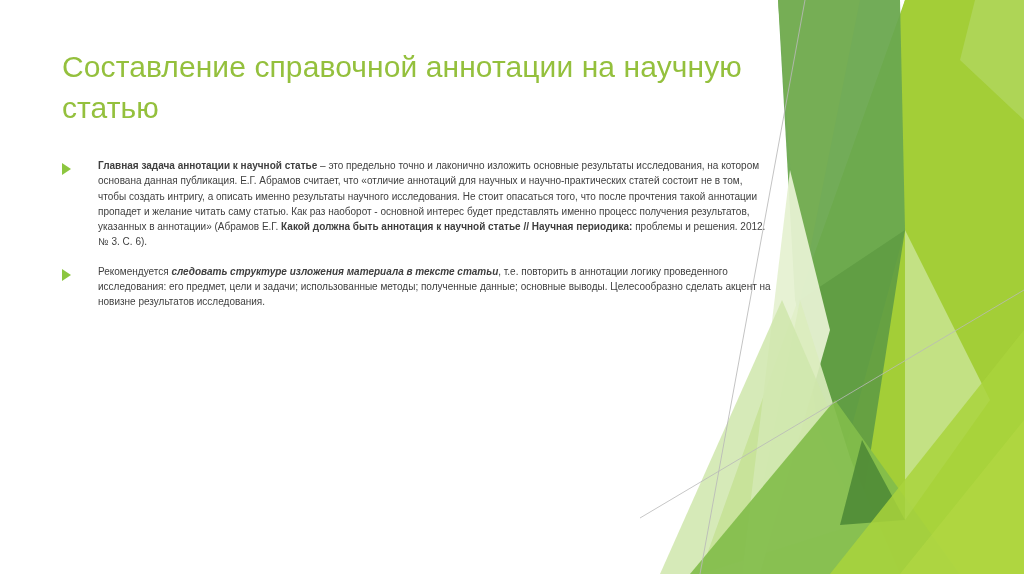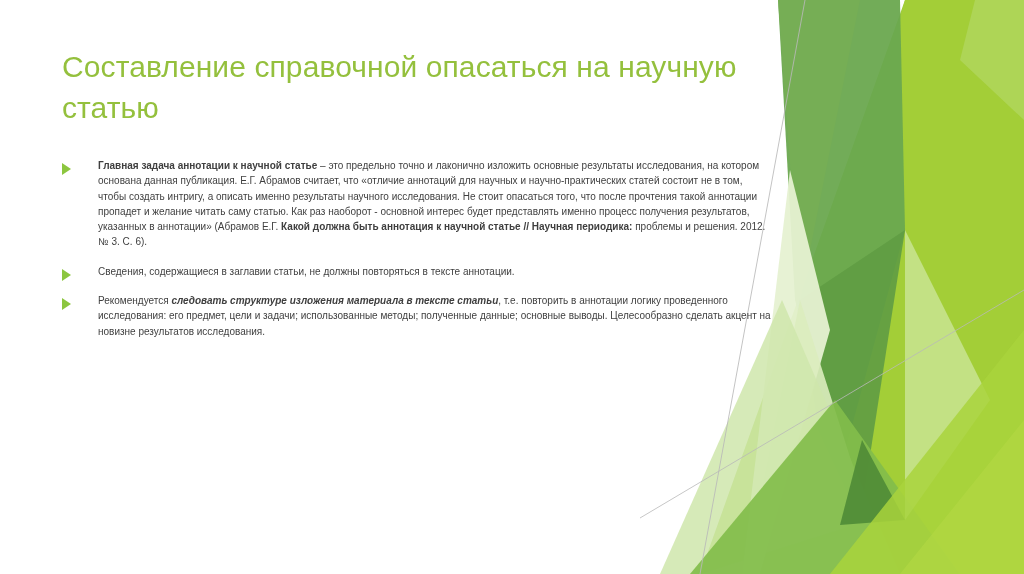--- a/index.html
+++ b/index.html
@@ -106,30 +106,26 @@
     <polygon points="1024,420 1024,574 900,574" fill="#b4d944" opacity="0.6"></polygon>
 
     <line x1="805" y1="0" x2="700" y2="574" stroke="#b9b9b9" stroke-width="1" opacity="0.85"></line>
 
     <line x1="1024" y1="290" x2="640" y2="518" stroke="#b9b9b9" stroke-width="1" opacity="0.8"></line>
 
   </svg>
 
   <div id="content">
 
-    <div id="title">Составление справочной опасаться на научную статью</div>
+    <div id="title">Составление справочной аннотации на научную статью</div>
 
     <div id="bullets">
         <div class="bullet-row">
           <span class="bullet-marker"></span>
           <div class="bullet-text"><span class="b">Главная задача аннотации к научной статье</span><span> – это предельно точно и лаконично изложить основные результаты исследования, на котором основана данная публикация. Е.Г. Абрамов считает, что «отличие аннотаций для научных и научно-практических статей состоит не в том, чтобы создать интригу, а описать именно результаты научного исследования. Не стоит опасаться того, что после прочтения такой аннотации пропадет и желание читать саму статью. Как раз наоборот - основной интерес будет представлять именно процесс получения результатов, указанных в аннотации» (Абрамов Е.Г. </span><span class="b">Какой должна быть аннотация к научной статье // Научная периодика:</span><span> проблемы и решения. 2012. № 3. С. 6).</span></div>
-        </div>
-        <div class="bullet-row">
-          <span class="bullet-marker"></span>
-          <div class="bullet-text"><span>Сведения, содержащиеся в заглавии статьи, не должны повторяться в тексте аннотации.</span></div>
         </div>
         <div class="bullet-row">
           <span class="bullet-marker"></span>
           <div class="bullet-text"><span>Рекомендуется </span><span class="bi">следовать структуре изложения материала в тексте статьи</span><span>, т.е. повторить в аннотации логику проведенного исследования: его предмет, цели и задачи; использованные методы; полученные данные; основные выводы. Целесообразно сделать акцент на новизне результатов исследования.</span></div>
         </div>
       </div>
 
   </div>
 </div>
 

